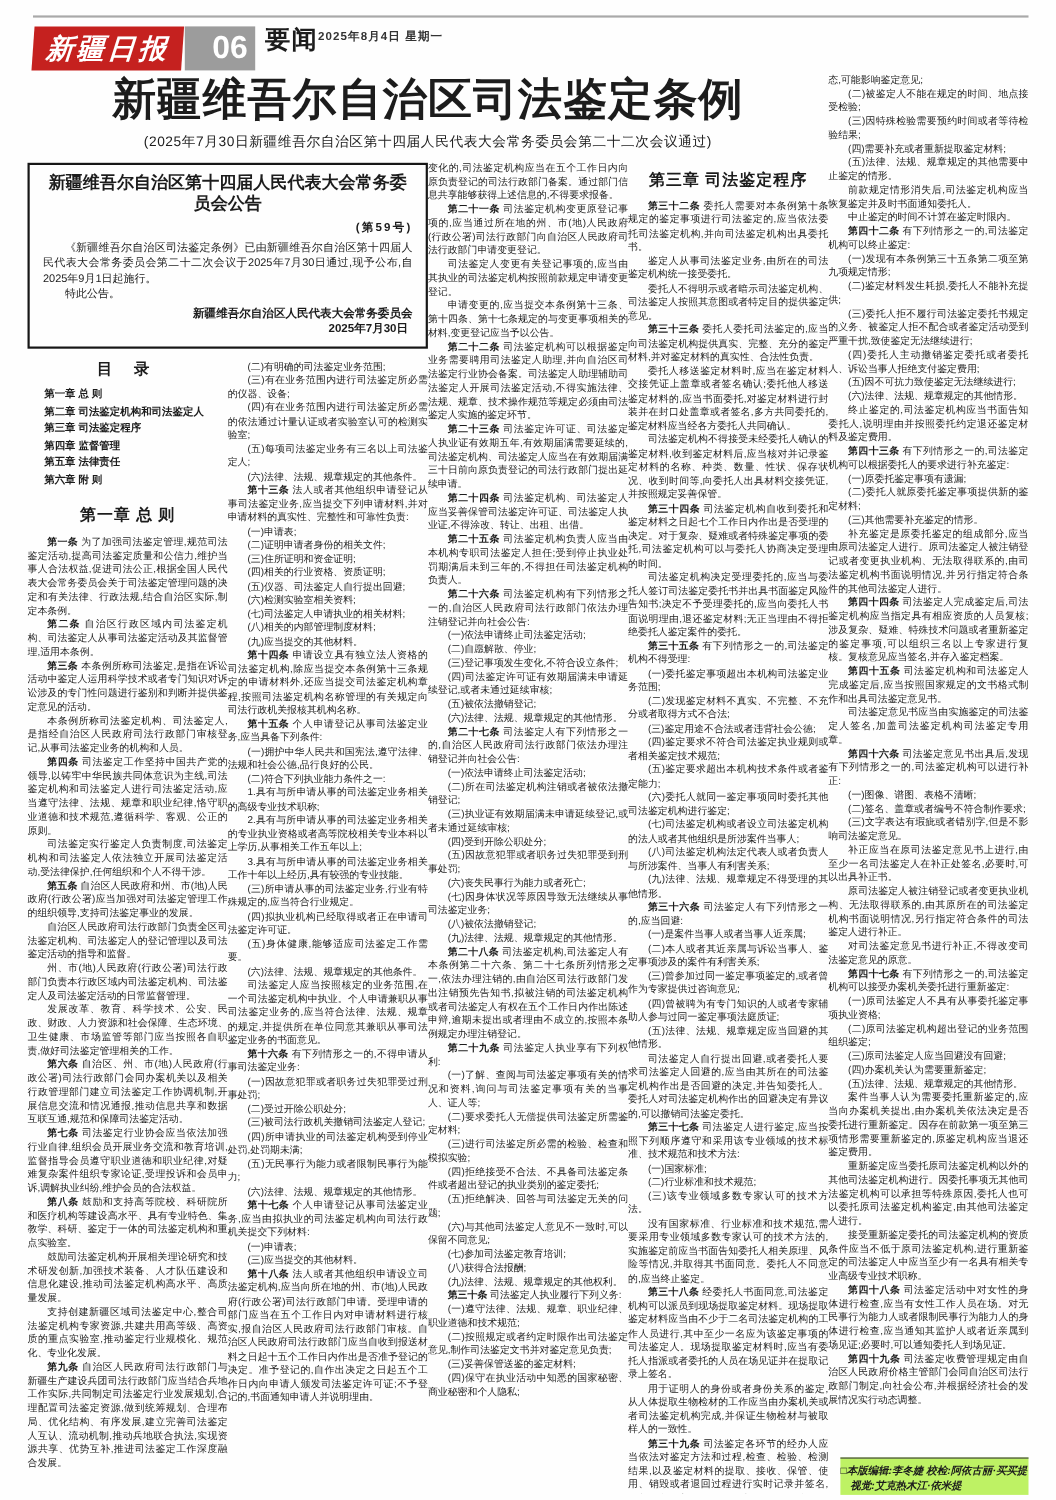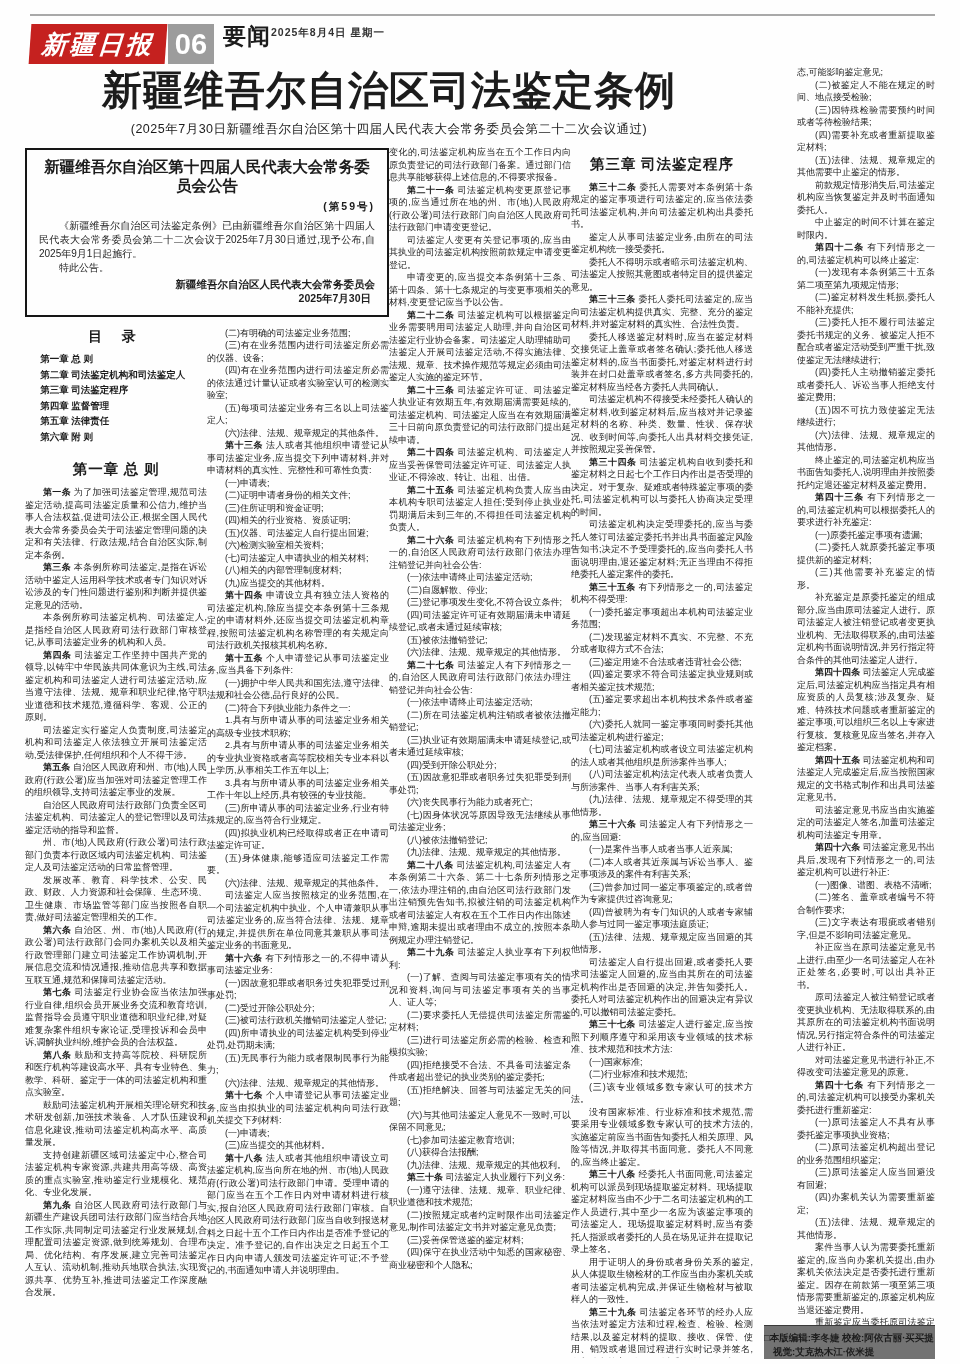--- a/index.html
+++ b/index.html
@@ -5,21 +5,21 @@
   html,body{margin:0;padding:0;background:#e8e8e8;}
   #page{position:relative;width:960px;height:1364px;background:#fefefe;margin:0 auto;overflow:hidden;
         font-family:"Liberation Sans",sans-serif;color:#1c1c1c;}
   
   .toprule{position:absolute;left:30px;right:25px;top:14px;height:2px;background:#a9a9a9;}
   .masthead{position:absolute;left:30px;top:24px;display:flex;align-items:stretch;height:40px;}
   .brandbox{background:#c5211f;color:#fff;width:136px;display:flex;align-items:center;justify-content:center;
             font-size:25px;font-weight:900;font-style:italic;letter-spacing:3px;transform:skewX(-4deg);
             font-family:"Liberation Serif",serif;}
   .pagebox{background:#9c9c9c;color:#fff;width:46px;display:flex;align-items:center;justify-content:center;
-           font-size:29px;font-weight:bold;margin-left:2px;}
+           font-size:29px;font-weight:bold;margin-left:2px;padding-left:18px;}
   .sectionwrap{margin-left:9px;display:flex;flex-direction:row;justify-content:flex-start;}
   .section{font-size:23px;font-weight:900;line-height:24px;letter-spacing:1px;}
   .edate{font-size:10.5px;font-weight:bold;color:#333;margin-top:2px;letter-spacing:1px;}
   
   .grid{position:absolute;left:25px;right:25px;top:66px;bottom:6px;display:grid;
         grid-template-columns:repeat(5,1fr);grid-template-rows:auto auto 1fr;}
   .headline{grid-area:1/1/2/5;text-align:center;padding:2px 0 8px;}
   .headline h1{margin:0;font-size:40px;font-weight:900;letter-spacing:1px;line-height:1.15;
                font-family:"Liberation Serif",serif;}
   .subtitle{font-size:12.5px;margin-top:7px;font-weight:500;letter-spacing:0.5px;}
@@ -31,29 +31,29 @@
   .notice-sign{text-align:right;font-weight:bold;font-size:10.5px;margin-top:3px;}
   .notice-date{text-align:right;font-weight:bold;font-size:10.5px;padding-right:4px;}
   
   .col{font-size:9px;line-height:12.5px;text-align:justify;overflow:hidden;}
   .col p{margin:0;text-indent:2em;}
   .col p.ni{text-indent:0;}
   .col p b{font-weight:bold;}
   .chap{text-align:center;text-indent:0 !important;font-size:14.5px;font-weight:900;line-height:1.3;
         margin:9px 0 7px !important;font-family:"Liberation Serif",serif;letter-spacing:1px;}
   .c1{grid-area:3/1/4/2;} .c2{grid-area:3/2/4/3;} .c3{grid-area:2/3/4/4;}
-  .c4{grid-area:2/4/4/5;} .c5{grid-area:1/5/4/6;margin-left:44px;}
+  .c4{grid-area:2/4/4/5;} .c5{grid-area:1/5/4/6;}
   
   .toc{margin:0 0 16px;}
   .toc-title{text-align:center;font-weight:900;font-size:14px;letter-spacing:8px;margin:4px 0 8px;
              font-family:"Liberation Serif",serif;}
   .toc-line{font-size:9.5px;font-weight:bold;line-height:15.5px;padding-left:1.6em;text-indent:0;}
   
-  .pagefoot{position:absolute;left:764px;width:171px;bottom:5px;background:#737373;border-top:1.5px solid #3a3a3a;
-            padding-top:5px;font-size:9.5px;font-weight:bold;line-height:14px;}
+  .pagefoot{position:absolute;left:764px;width:171px;bottom:5px;background:#bef264;border-top:1.5px solid #3a3a3a;
+            padding-top:5px;font-size:9.5px;font-weight:bold;line-height:14px;font-style:italic;}
   .pagefoot .l2{padding-left:9px;}
 </style>
 </head>
 <body>
 
 <div id="page">
   <div class="toprule"></div>
 
   <div class="masthead">
     <div class="brandbox">新疆日报</div>
@@ -88,20 +88,21 @@
             <div class="toc-line">第二章  司法鉴定机构和司法鉴定人</div>
             <div class="toc-line">第三章  司法鉴定程序</div>
             <div class="toc-line">第四章  监督管理</div>
             <div class="toc-line">第五章  法律责任</div>
             <div class="toc-line">第六章  附  则</div>
           </div>
       </div>
       <div>
           <p class="chap">第一章  总  则</p>
           <p><b>第一条  </b>为了加强司法鉴定管理,规范司法鉴定活动,提高司法鉴定质量和公信力,维护当事人合法权益,促进司法公正,根据全国人民代表大会常务委员会关于司法鉴定管理问题的决定和有关法律、行政法规,结合自治区实际,制定本条例。</p>
+          <p><b>第二条  </b>自治区行政区域内司法鉴定机构、司法鉴定人从事司法鉴定活动及其监督管理,适用本条例。</p>
           <p><b>第三条  </b>本条例所称司法鉴定,是指在诉讼活动中鉴定人运用科学技术或者专门知识对诉讼涉及的专门性问题进行鉴别和判断并提供鉴定意见的活动。</p>
           <p>本条例所称司法鉴定机构、司法鉴定人,是指经自治区人民政府司法行政部门审核登记,从事司法鉴定业务的机构和人员。</p>
           <p><b>第四条  </b>司法鉴定工作坚持中国共产党的领导,以铸牢中华民族共同体意识为主线,司法鉴定机构和司法鉴定人进行司法鉴定活动,应当遵守法律、法规、规章和职业纪律,恪守职业道德和技术规范,遵循科学、客观、公正的原则。</p>
           <p>司法鉴定实行鉴定人负责制度,司法鉴定机构和司法鉴定人依法独立开展司法鉴定活动,受法律保护,任何组织和个人不得干涉。</p>
           <p><b>第五条  </b>自治区人民政府和州、市(地)人民政府(行政公署)应当加强对司法鉴定管理工作的组织领导,支持司法鉴定事业的发展。</p>
           <p>自治区人民政府司法行政部门负责全区司法鉴定机构、司法鉴定人的登记管理以及司法鉴定活动的指导和监督。</p>
           <p>州、市(地)人民政府(行政公署)司法行政部门负责本行政区域内司法鉴定机构、司法鉴定人及司法鉴定活动的日常监督管理。</p>
           <p>发展改革、教育、科学技术、公安、民政、财政、人力资源和社会保障、生态环境、卫生健康、市场监管等部门应当按照各自职责,做好司法鉴定管理相关的工作。</p>
           <p><b>第六条  </b>自治区、州、市(地)人民政府(行政公署)司法行政部门会同办案机关以及相关行政管理部门建立司法鉴定工作协调机制,开展信息交流和情况通报,推动信息共享和数据互联互通,规范和保障司法鉴定活动。</p>
           <p><b>第七条  </b>司法鉴定行业协会应当依法加强行业自律,组织会员开展业务交流和教育培训,监督指导会员遵守职业道德和职业纪律,对疑难复杂案件组织专家论证,受理投诉和会员申诉,调解执业纠纷,维护会员的合法权益。</p>

